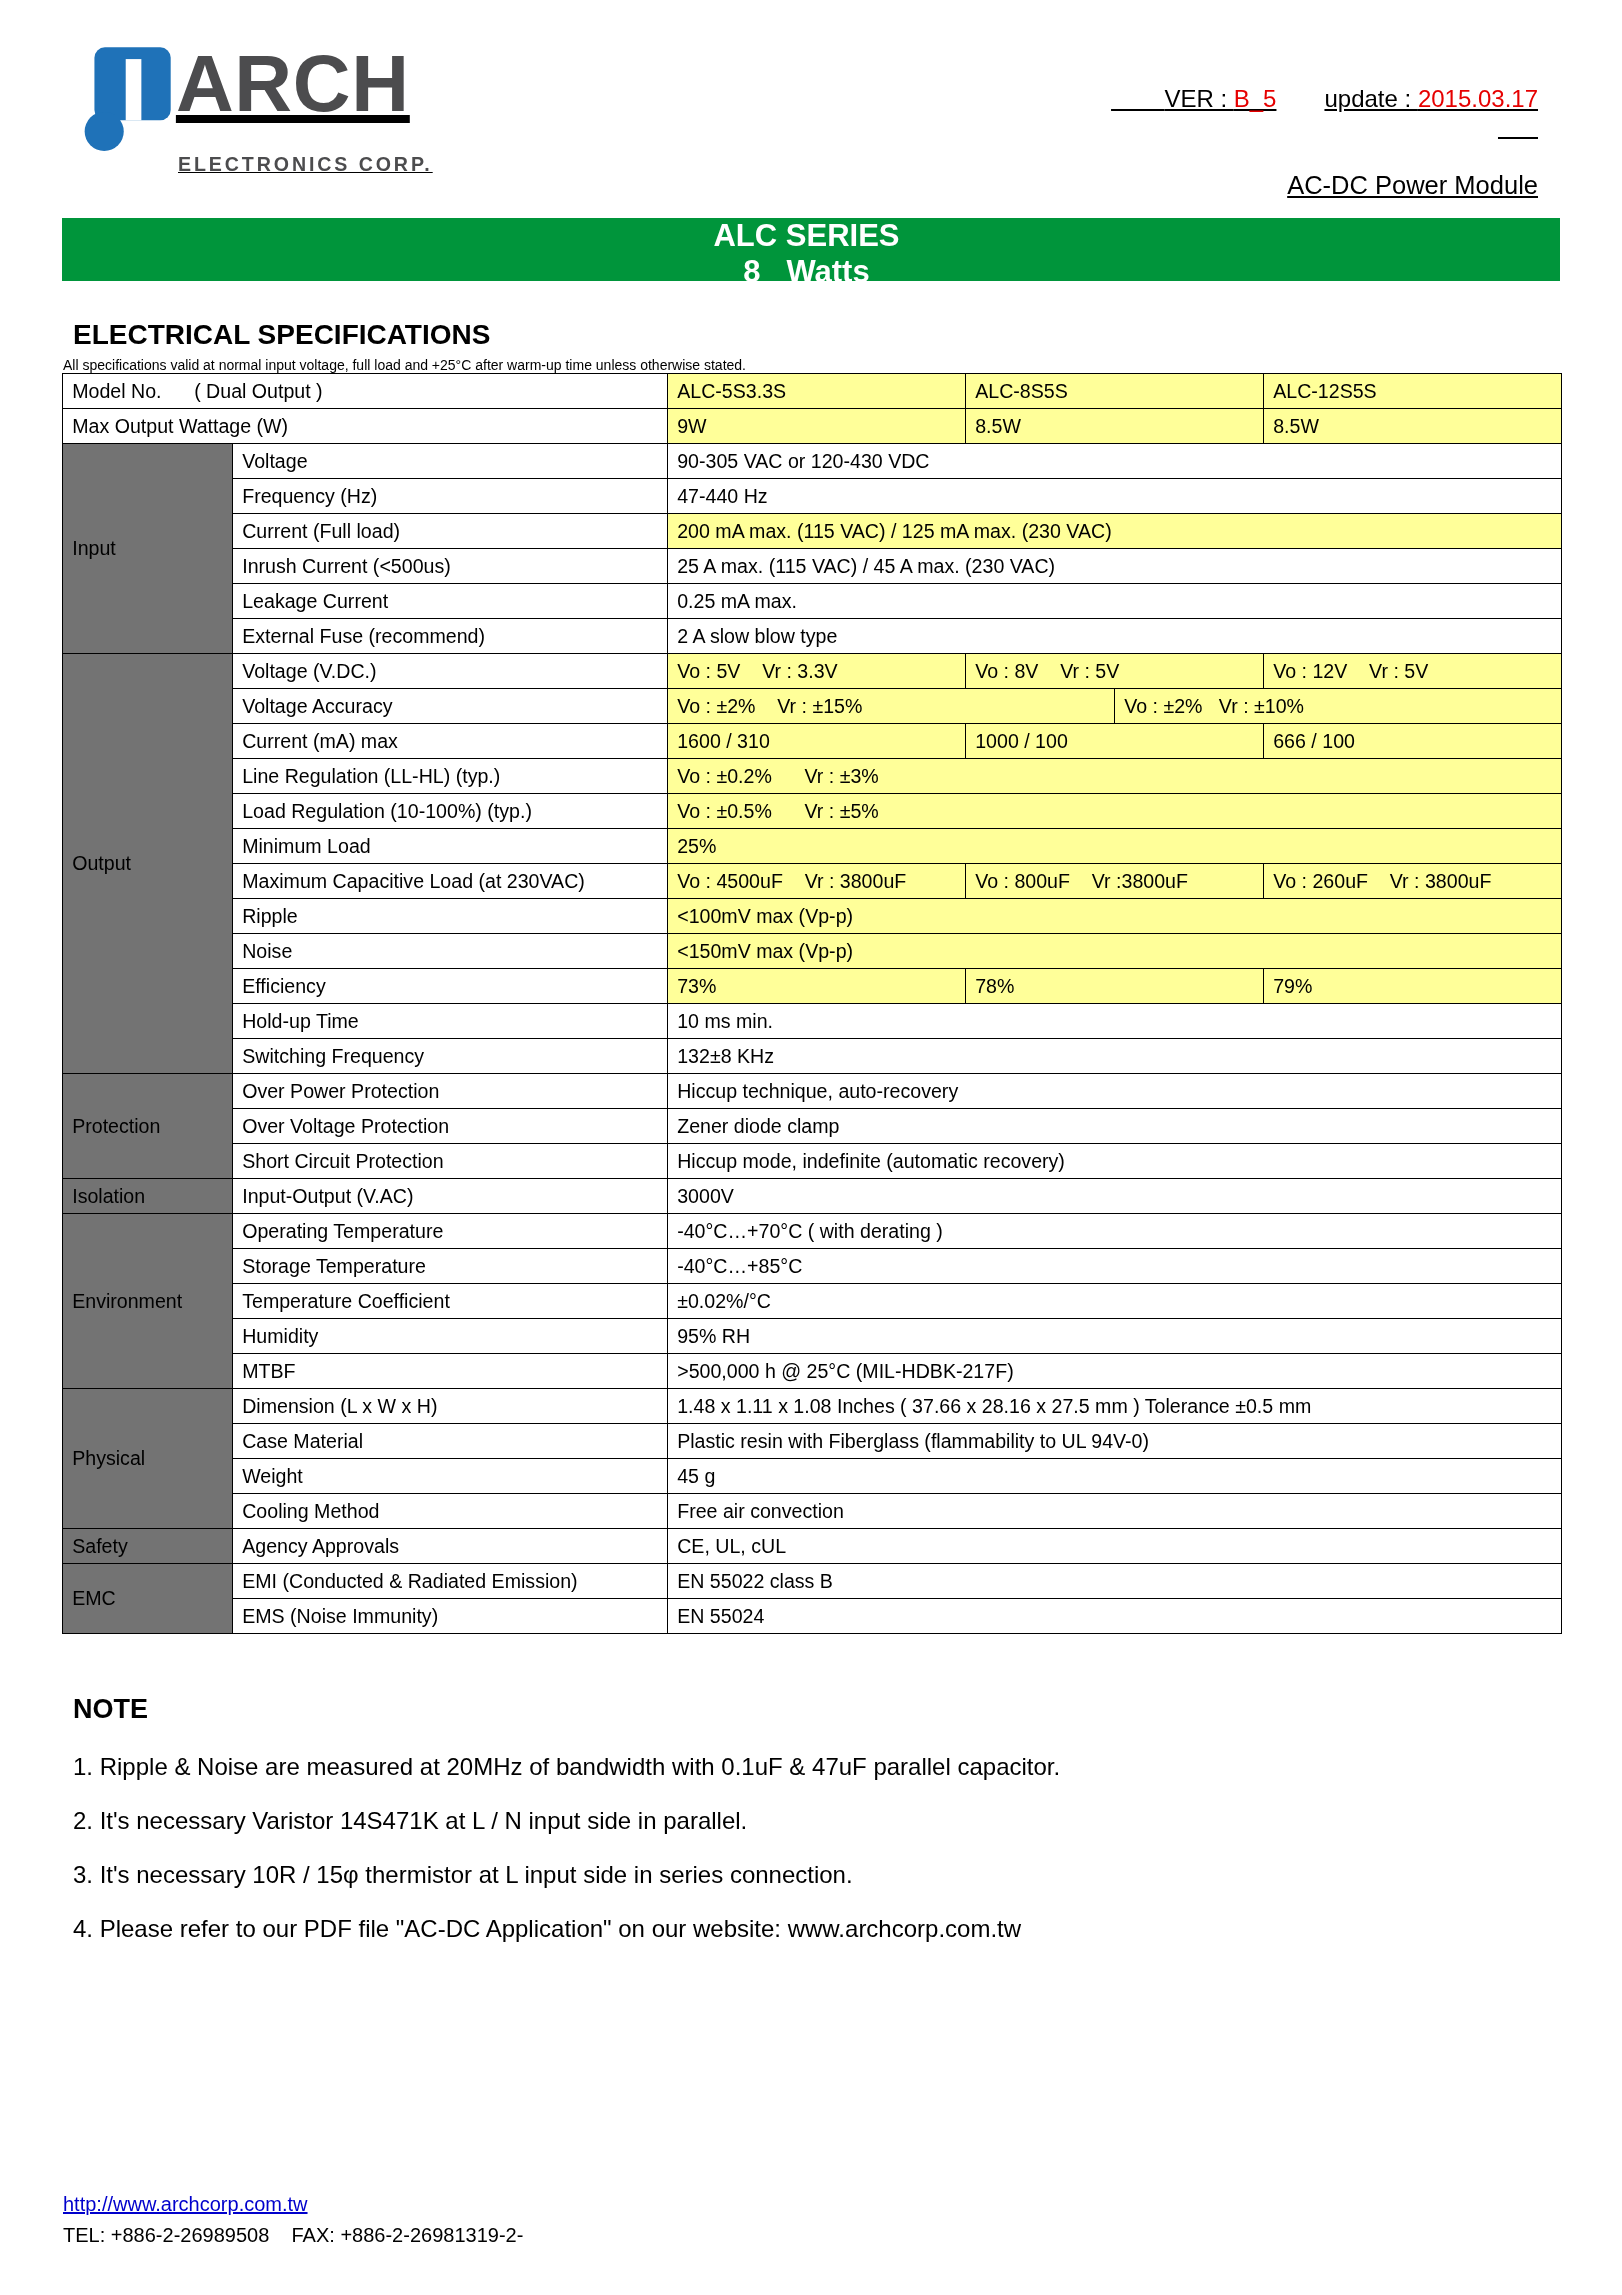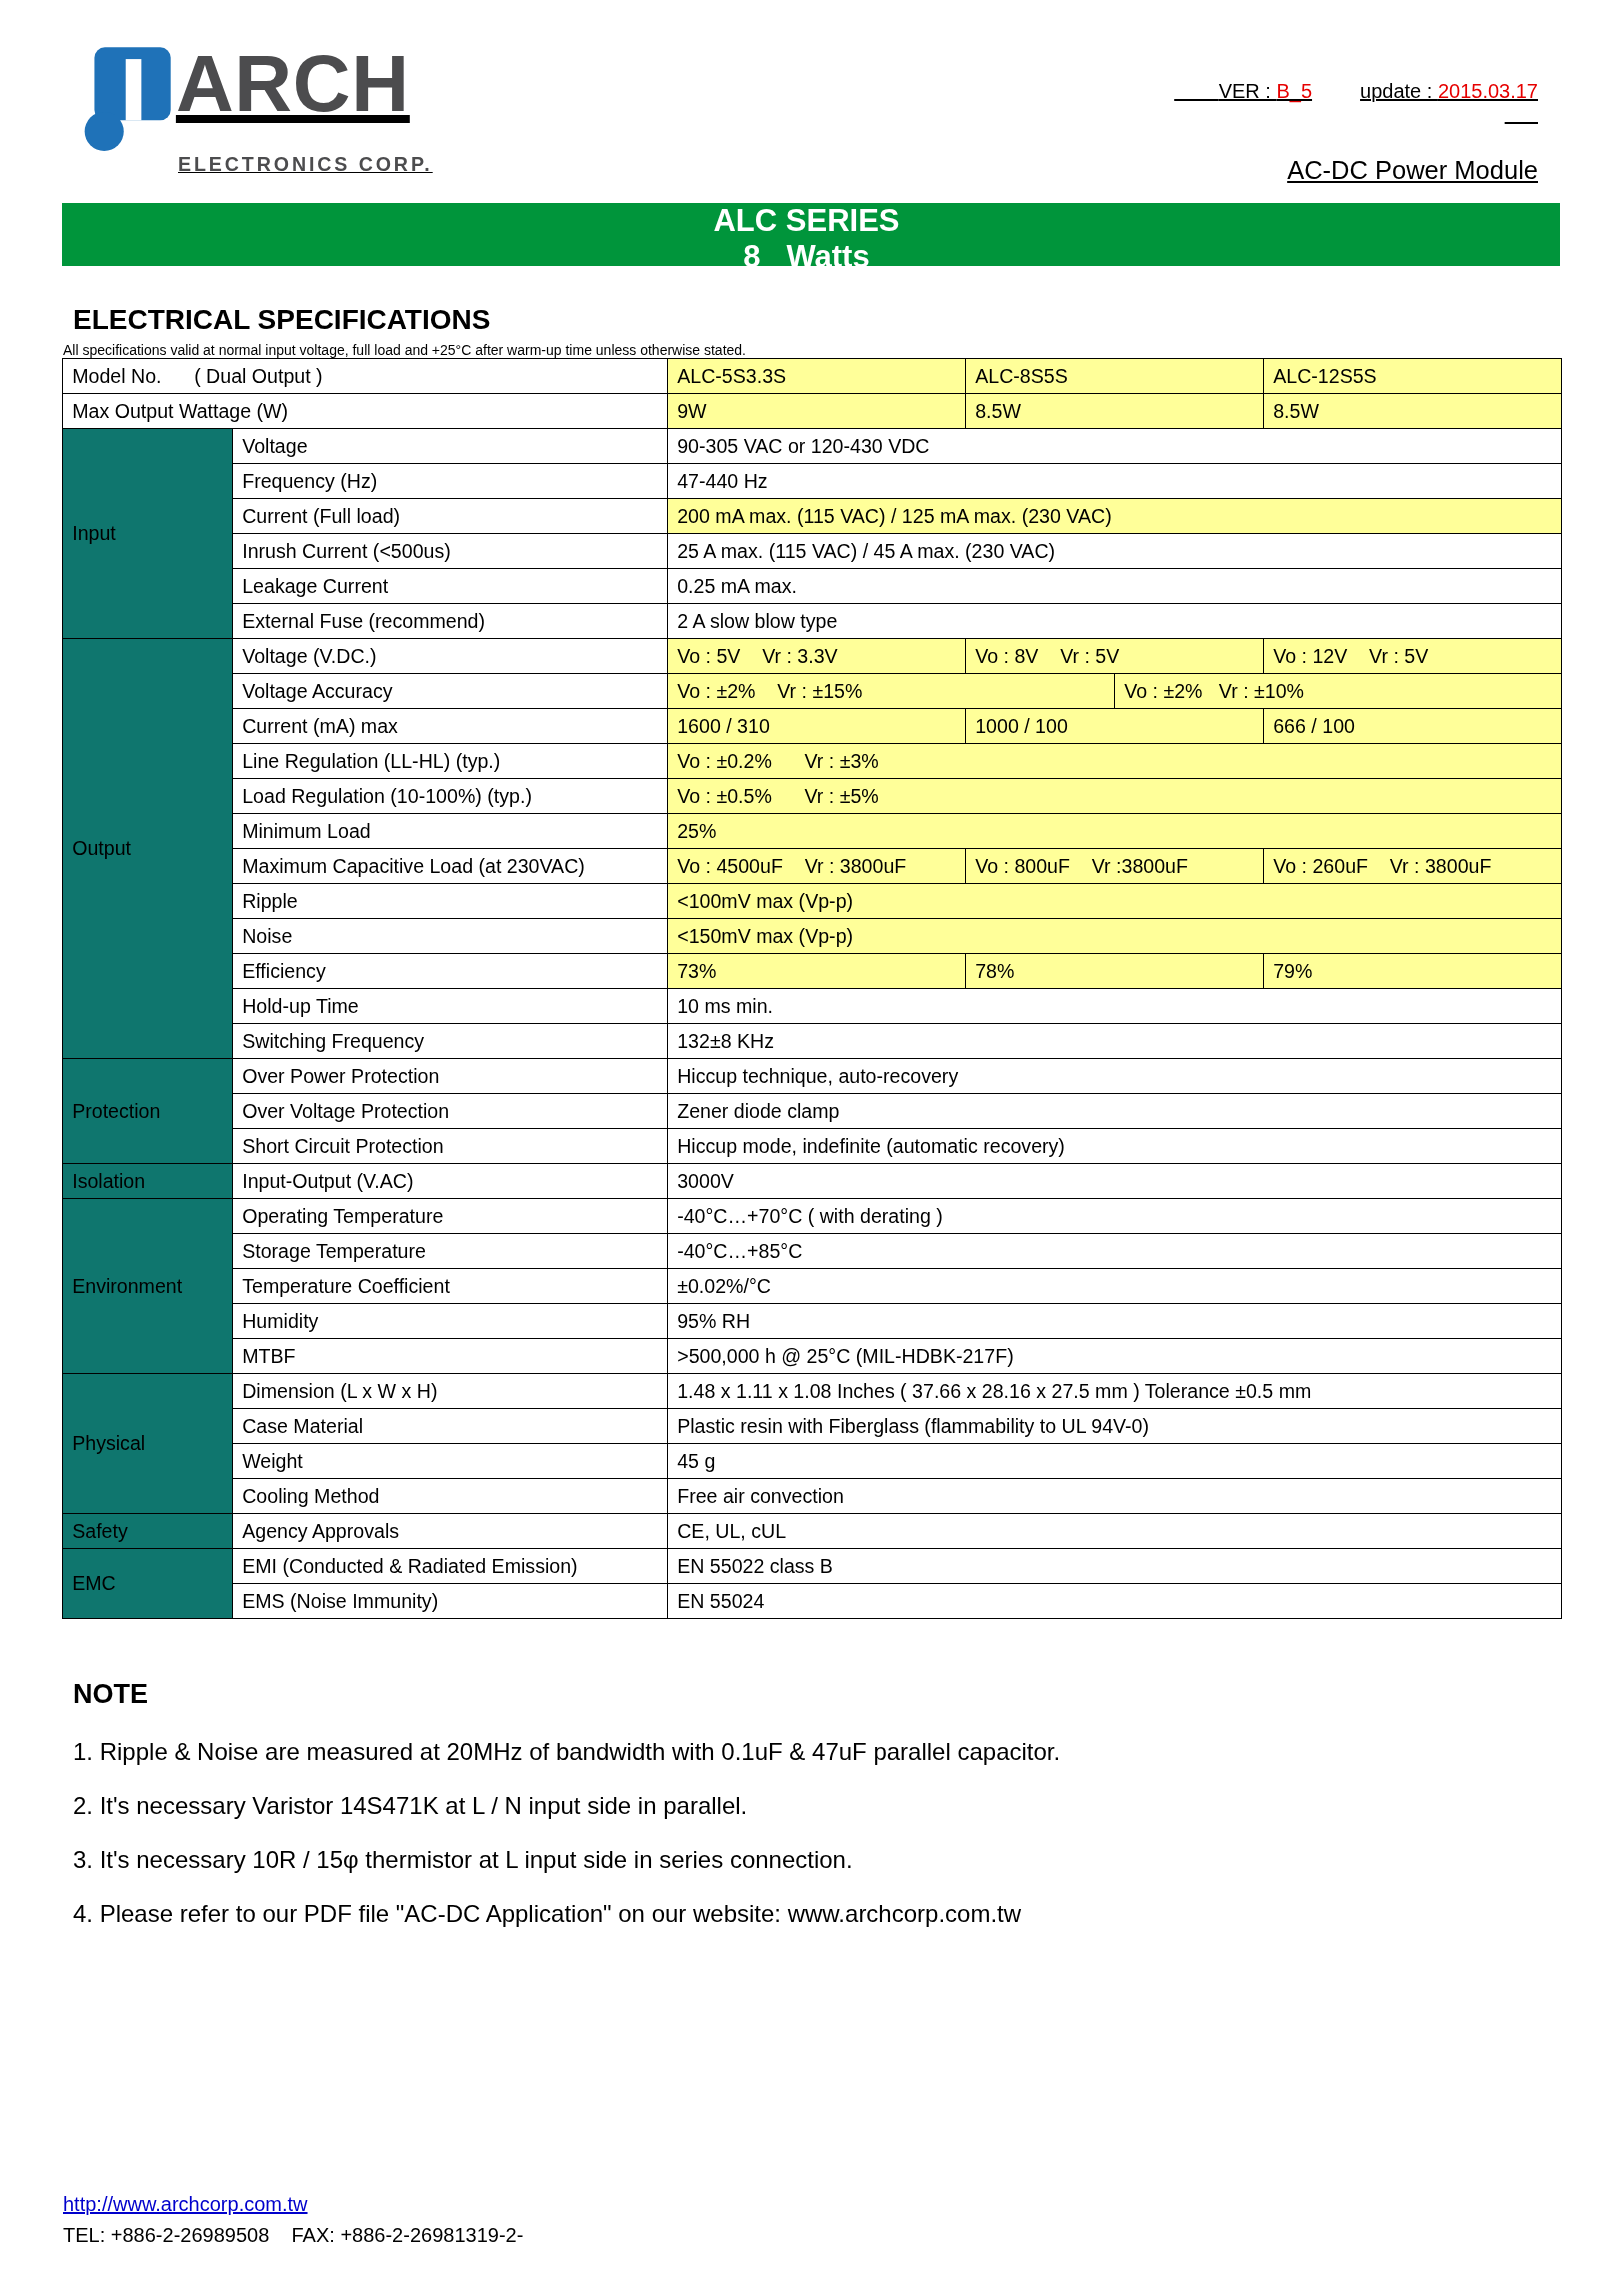--- a/index.html
+++ b/index.html
@@ -11,21 +11,21 @@
   }
   .page { width:100%; height:100%; display:flex; flex-direction:column; box-sizing:border-box; }
 
   
   .top-header { display:flex; justify-content:space-between; padding:46px 84px 0 84px;text-decoration:underline; }
   .logo-row { display:flex; align-items:flex-start; }
   .logo-icon { display:block; }
   .logo-name { font-size:80px; font-weight:bold; color:var(--logo-gray,#4c4c4e); line-height:0.95; letter-spacing:0.7px; margin-left:3.9px; }
   .logo-sub { font-size:19.6px; font-weight:bold; color:var(--logo-gray,#4c4c4e); letter-spacing:2.9px; margin-left:94px; margin-top:0px; }
   .top-right { text-align:right; padding-top:10.5px; }
-  .ver-line { font-size:20px; white-space:pre; }
+  .ver-line { font-size:24px; white-space:pre; }
   .ver-line .gap { margin-left:48px; }
   .red { color:var(--accent-red,#e60000); }
   .module-title { font-size:25.5px; margin-top:30px; }
 
   
   .banner {
     height:63px; margin:18.3px 62px 0 62px;
     background:var(--banner-green,#00953b);
     display:flex; justify-content:space-between; align-items:center;
     padding:0 55px 0 46px; box-sizing:border-box;flex-direction:column;
@@ -38,21 +38,21 @@
 
   
   .spec-table { border-collapse:collapse; table-layout:fixed; margin-left:62px; width:1500px; }
   .spec-table td {
     border:1.3px solid #000000;
     height:34px; padding:0 9.2px;
     font-size:19.6px; vertical-align:middle;
     white-space:pre-wrap; overflow:hidden;
   }
   .spec-table td.hl { background:var(--highlight-yellow,#ffff99); }
-  .spec-table td.cat { background:#0f766e; }
+  .spec-table td.cat { background:#737373; }
 
   
   .note { margin:60px 0 0 73px; }
   .note-title { font-size:27px; font-weight:bold; margin:0 0 27.5px 0; }
   .note-item { font-size:24px; margin:0 0 26px 0; white-space:pre-wrap; }
 
   
   .footer { margin-top:auto; padding:0 60px 48px 63px; }
   .footer-link { font-size:20px; color:var(--link-blue,#0000cc); text-decoration:underline; }
   .footer-row { display:flex; justify-content:flex-start; font-size:20px; margin-top:7.9px; }

